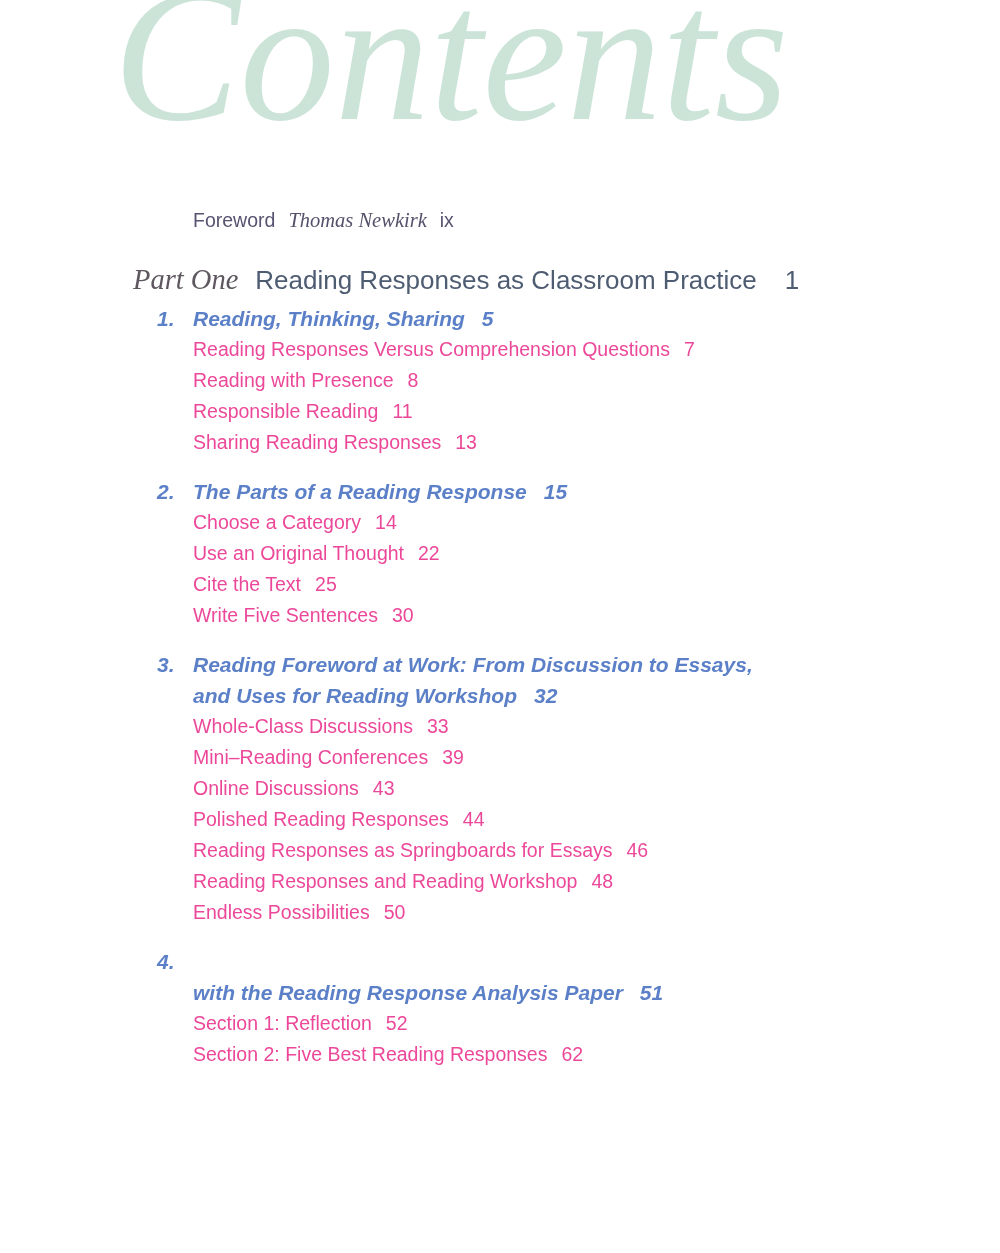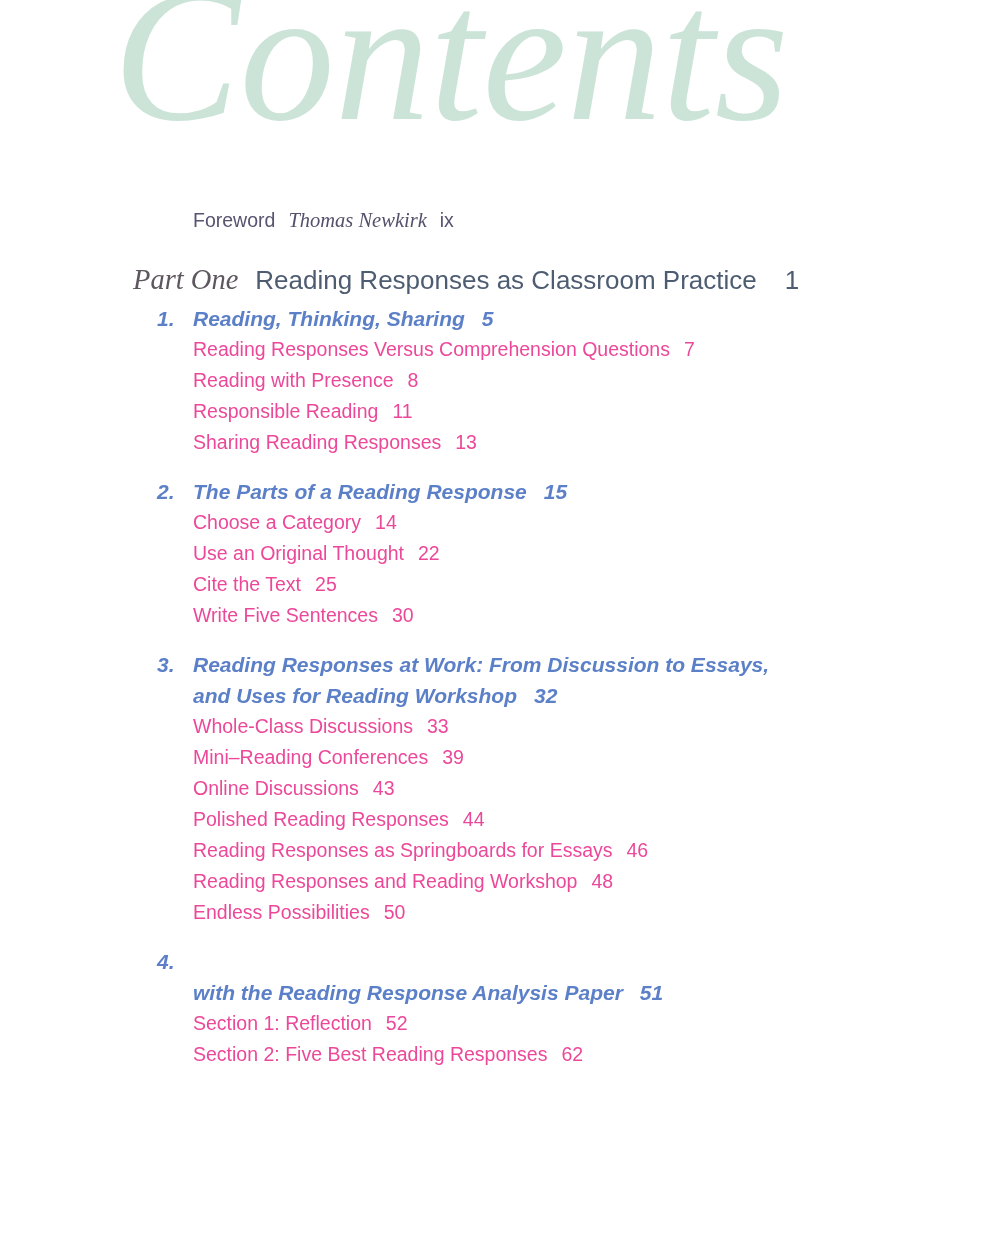--- a/index.html
+++ b/index.html
@@ -78,21 +78,21 @@
         <span class="ch-num">2.</span><span>The Parts of a Reading Response</span><span class="ch-pg">15</span>
       </div>
       <div class="entry"><span>Choose a Category</span><span class="pg">14</span></div>
       <div class="entry"><span>Use an Original Thought</span><span class="pg">22</span></div>
       <div class="entry"><span>Cite the Text</span><span class="pg">25</span></div>
       <div class="entry"><span>Write Five Sentences</span><span class="pg">30</span></div>
     </div>
 
     <div class="chapter">
       <div class="ch-head">
-        <span class="ch-num">3.</span><span>Reading Responses at Work: From Discussion to Essays,</span><br>
+        <span class="ch-num">3.</span><span>Reading Foreword at Work: From Discussion to Essays,</span><br>
         <span>and Uses for Reading Workshop</span><span class="ch-pg">32</span>
       </div>
       <div class="entry"><span>Whole-Class Discussions</span><span class="pg">33</span></div>
       <div class="entry"><span>Mini–Reading Conferences</span><span class="pg">39</span></div>
       <div class="entry"><span>Online Discussions</span><span class="pg">43</span></div>
       <div class="entry"><span>Polished Reading Responses</span><span class="pg">44</span></div>
       <div class="entry"><span>Reading Responses as Springboards for Essays</span><span class="pg">46</span></div>
       <div class="entry"><span>Reading Responses and Reading Workshop</span><span class="pg">48</span></div>
       <div class="entry"><span>Endless Possibilities</span><span class="pg">50</span></div>
     </div>

